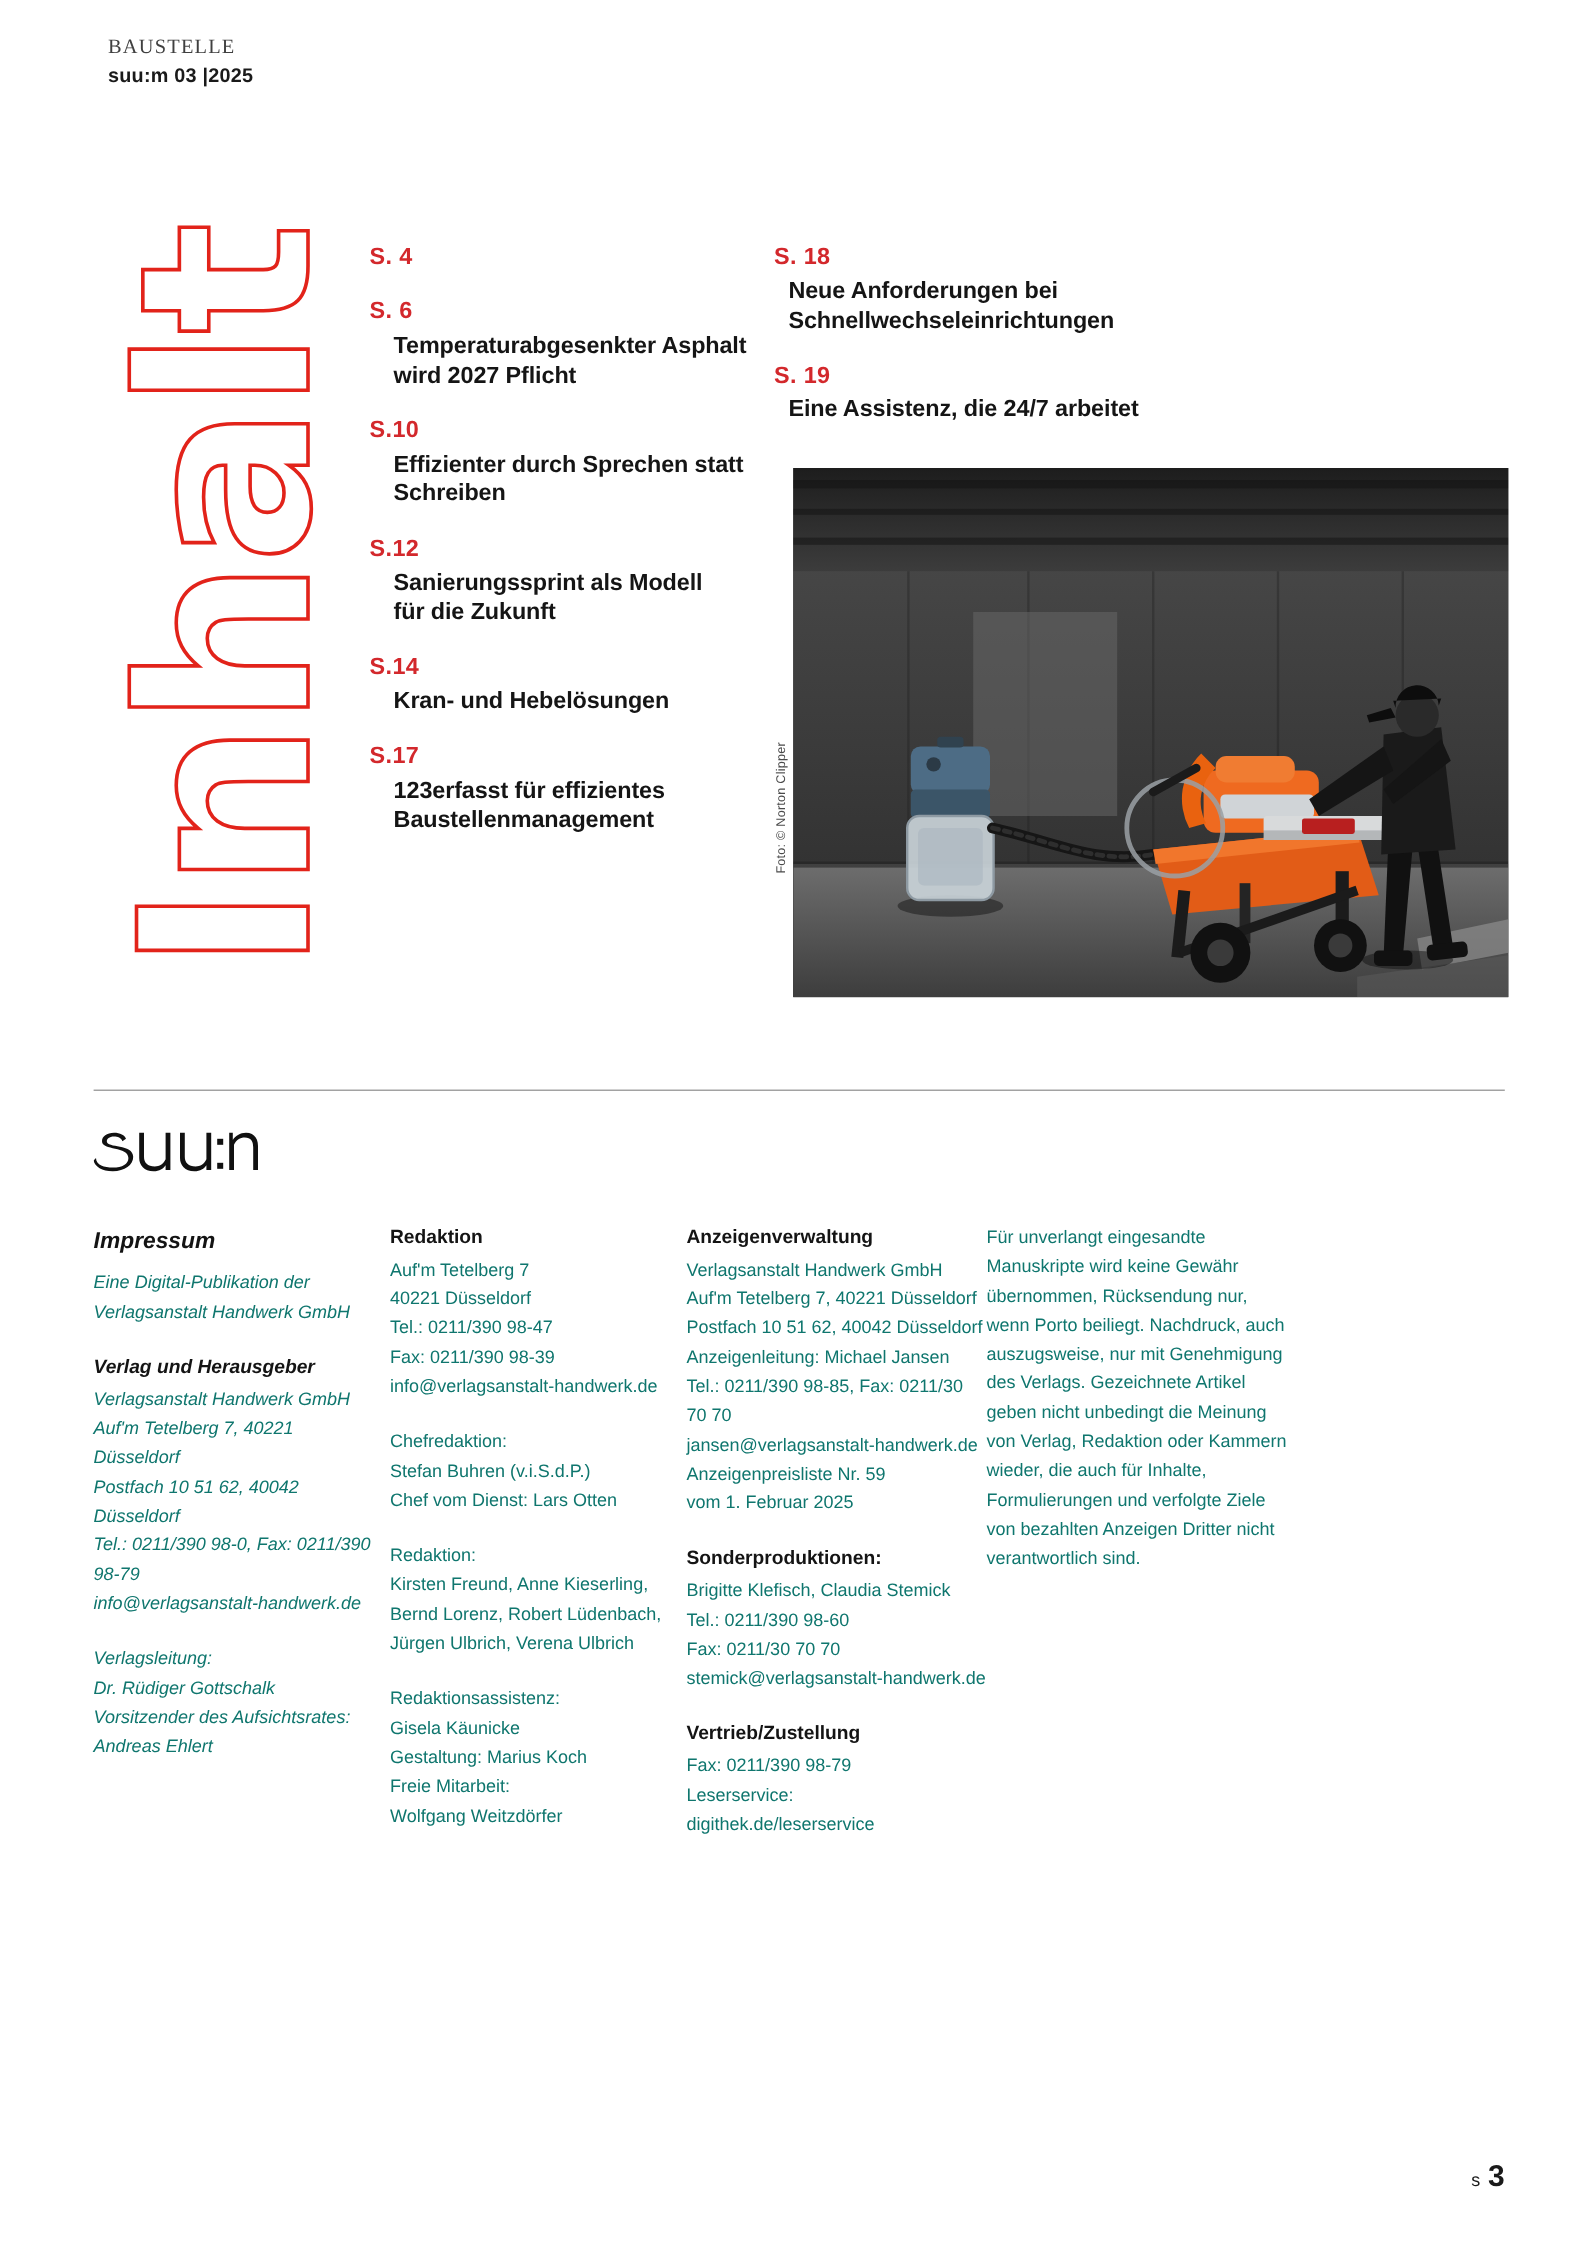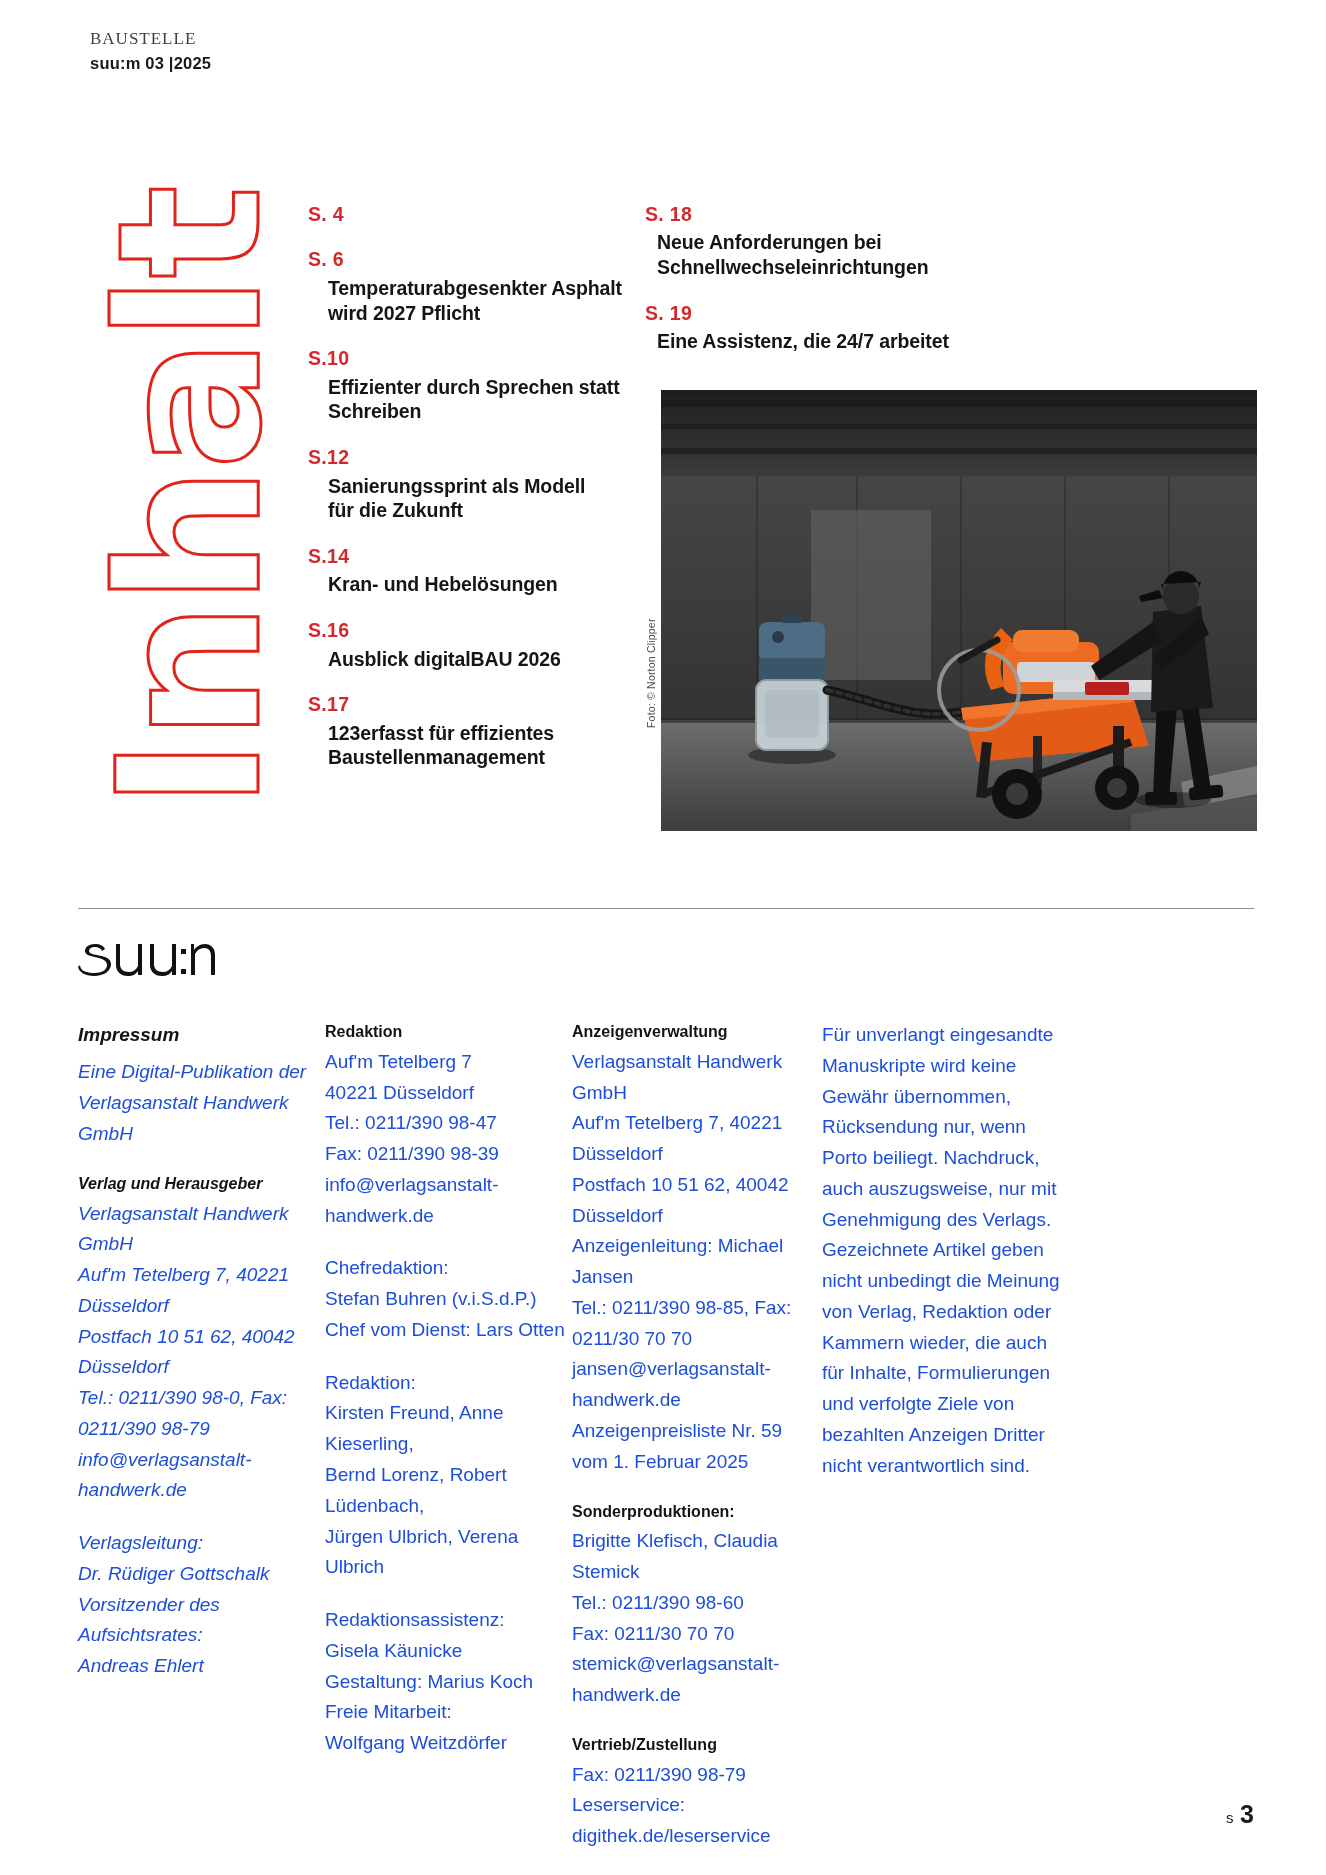--- a/index.html
+++ b/index.html
@@ -92,21 +92,21 @@
     height: 38px;
   }
   .logo-suum svg { display:block; }
 
   .imp-h {
     font-size: 16px; font-weight: bold; line-height: 1.55;
     margin-bottom: 2px; color: #141414;
   }
   .imp-h.big { font-size: 19px; margin-bottom: 8px; }
   .imp-p {
-    font-size: 19px; line-height: 1.62; color: #1d4ed8;
+    font-size: 15px; line-height: 1.62; color: #0f766e;
   }
   .imp-p.gap { margin-top: 22px; }
   .imp-h.gap  { margin-top: 22px; }
 
   
   .folio {
     position: absolute; right: 72px; bottom: 46px;
     display: flex; align-items: baseline; gap: 6px;
   }
   .folio .s { font-size: 15px; letter-spacing: .5px; }
@@ -141,24 +141,20 @@
 Schreiben</div>
       </div>
       <div class="toc-item">
         <div class="toc-page">S.12</div>
         <div class="toc-title" style="white-space: pre-line;">Sanierungssprint als Modell
 für die Zukunft</div>
       </div>
       <div class="toc-item">
         <div class="toc-page">S.14</div>
         <div class="toc-title" style="white-space: pre-line;">Kran- und Hebelösungen</div>
-      </div>
-      <div class="toc-item">
-        <div class="toc-page">S.16</div>
-        <div class="toc-title" style="white-space: pre-line;">Ausblick digitalBAU 2026</div>
       </div>
       <div class="toc-item">
         <div class="toc-page">S.17</div>
         <div class="toc-title" style="white-space: pre-line;">123erfasst für effizientes
 Baustellenmanagement</div>
       </div>
     </div>
   <div class="toc-right">
       <div class="toc-item noindent">
         <div class="toc-page">S. 18</div>

